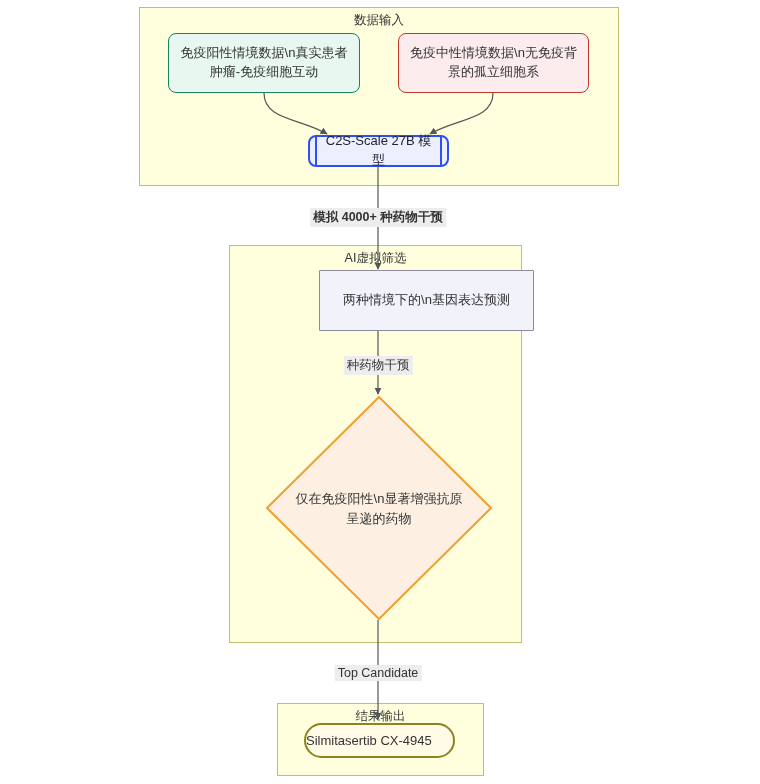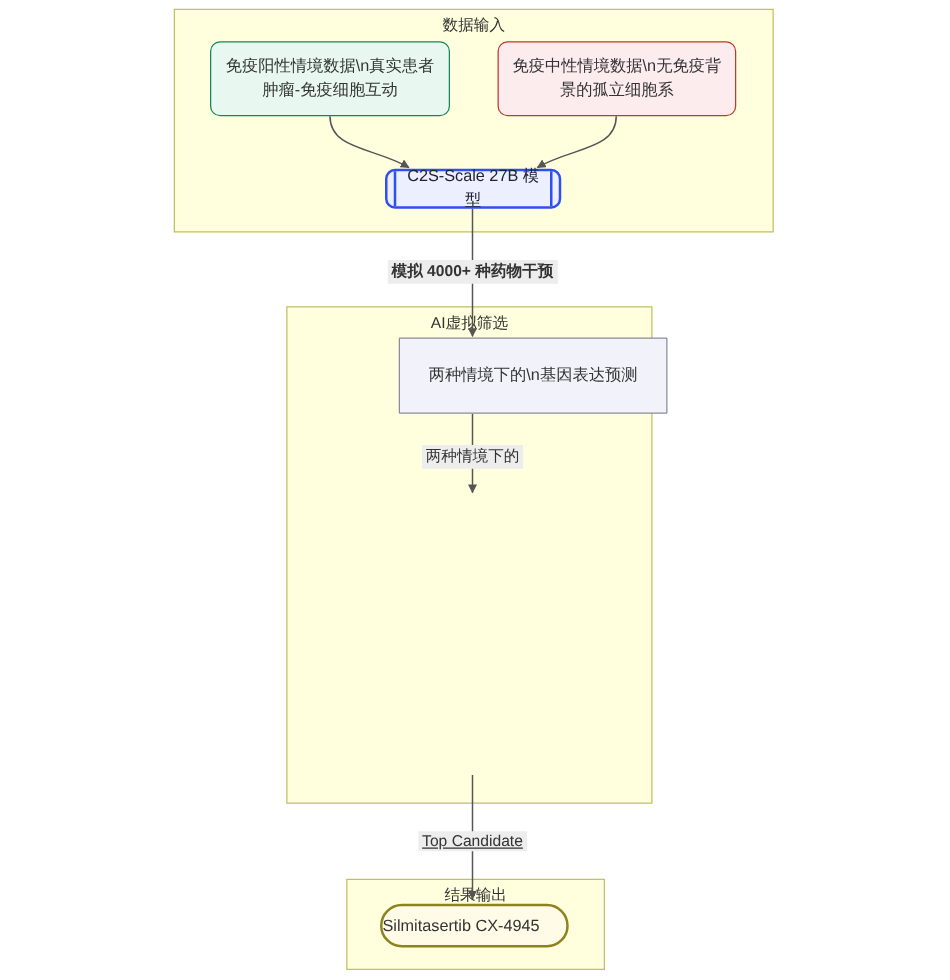--- a/index.html
+++ b/index.html
@@ -172,24 +172,30 @@
   </div>
 
   <div class="node node-subroutine" style="left:308px; top:135px; width:141px; height:32px;">
     <span>C2S-Scale 27B 模型</span>
   </div>
 
   <div class="node node-lavender" style="left:271px; top:270px; width:215px; height:61px;">
     <span>两种情境下的\n基因表达预测</span>
   </div>
 
+  <div class="diamond-wrap" style="left:266px; top:396px; width:226px; height:224px;">
+    <svg class="diamond-shape" viewBox="0 0 226 224" preserveAspectRatio="none">
+      <polygon points="113,1 225,112 113,223 1,112" fill="#fdf0e3" stroke="#f0a030" stroke-width="2"></polygon>
+    </svg>
+    <div class="diamond-label">仅在免疫阳性\n显著增强抗原呈递的药物</div>
+  </div>
 
   <div class="stadium" style="left:304px; top:723px; width:151px; height:35px;">
     <span>Silmitasertib CX-4945</span>
   </div>
 
   <div class="edge-label" style="left:378px; top:208px;font-weight:bold;">模拟 4000+ 种药物干预</div>
 
-  <div class="edge-label" style="left:378px; top:356px;">两种情境下的</div>
-
-  <div class="edge-label" style="left:378px; top:665px;text-decoration:underline;">Top Candidate</div>
+  <div class="edge-label" style="left:378px; top:356px;">种药物干预</div>
+
+  <div class="edge-label" style="left:378px; top:665px;">Top Candidate</div>
 
 </div>
 
 </body></html>

